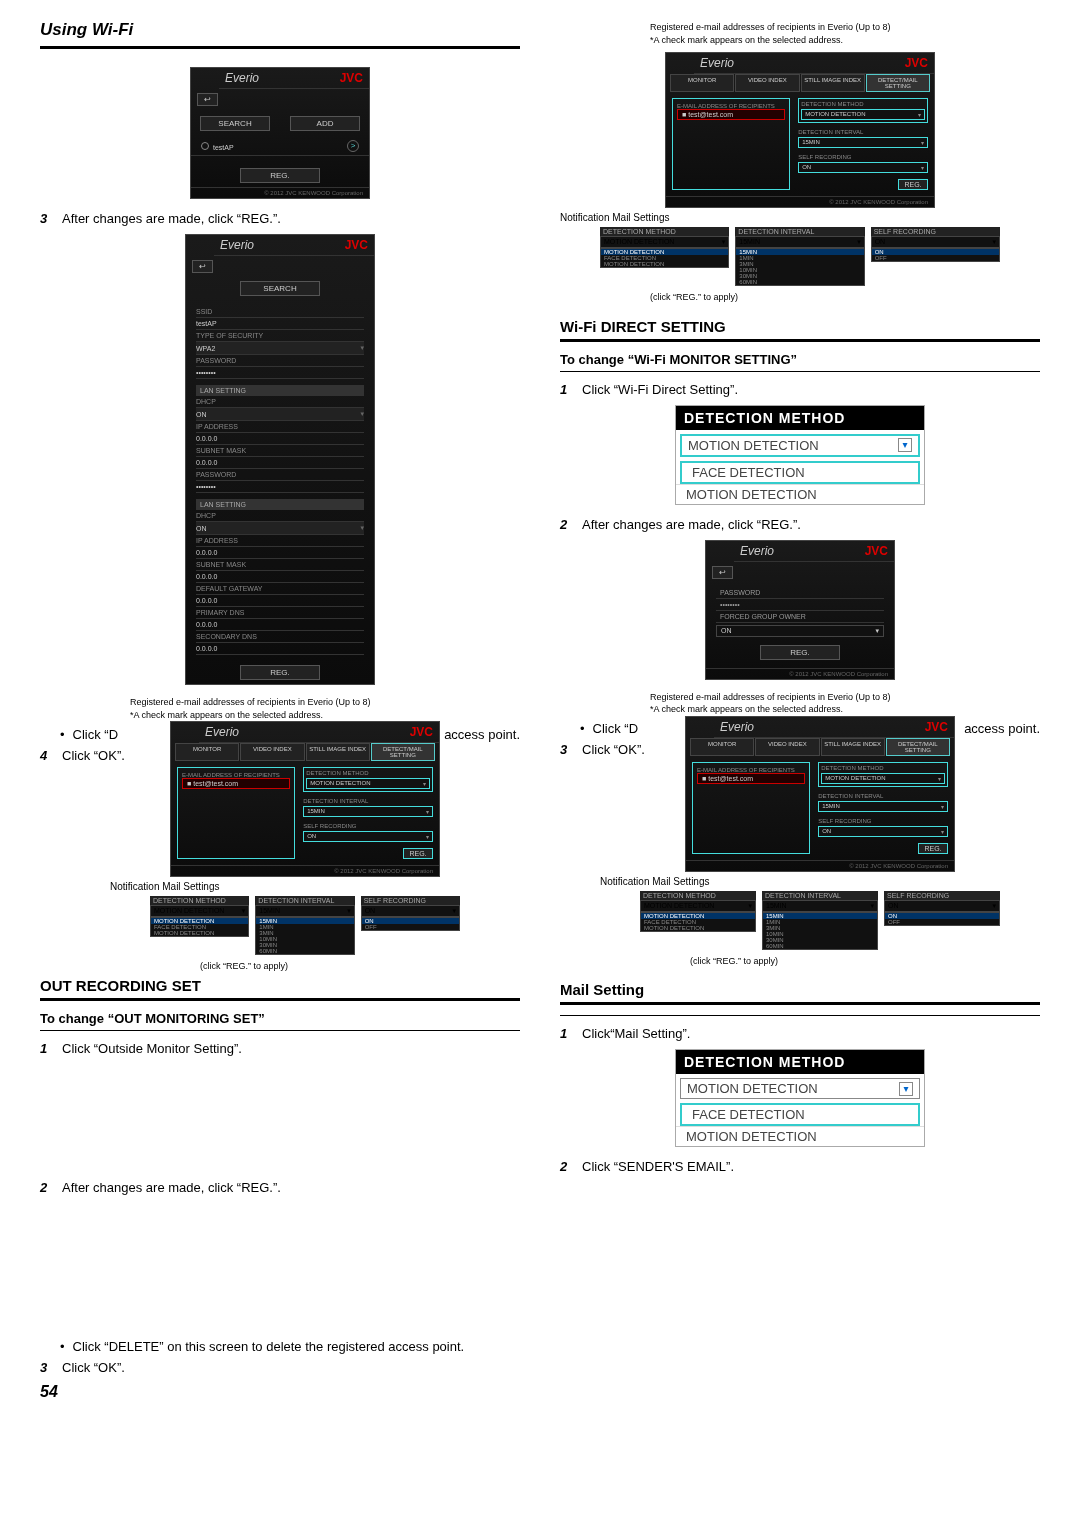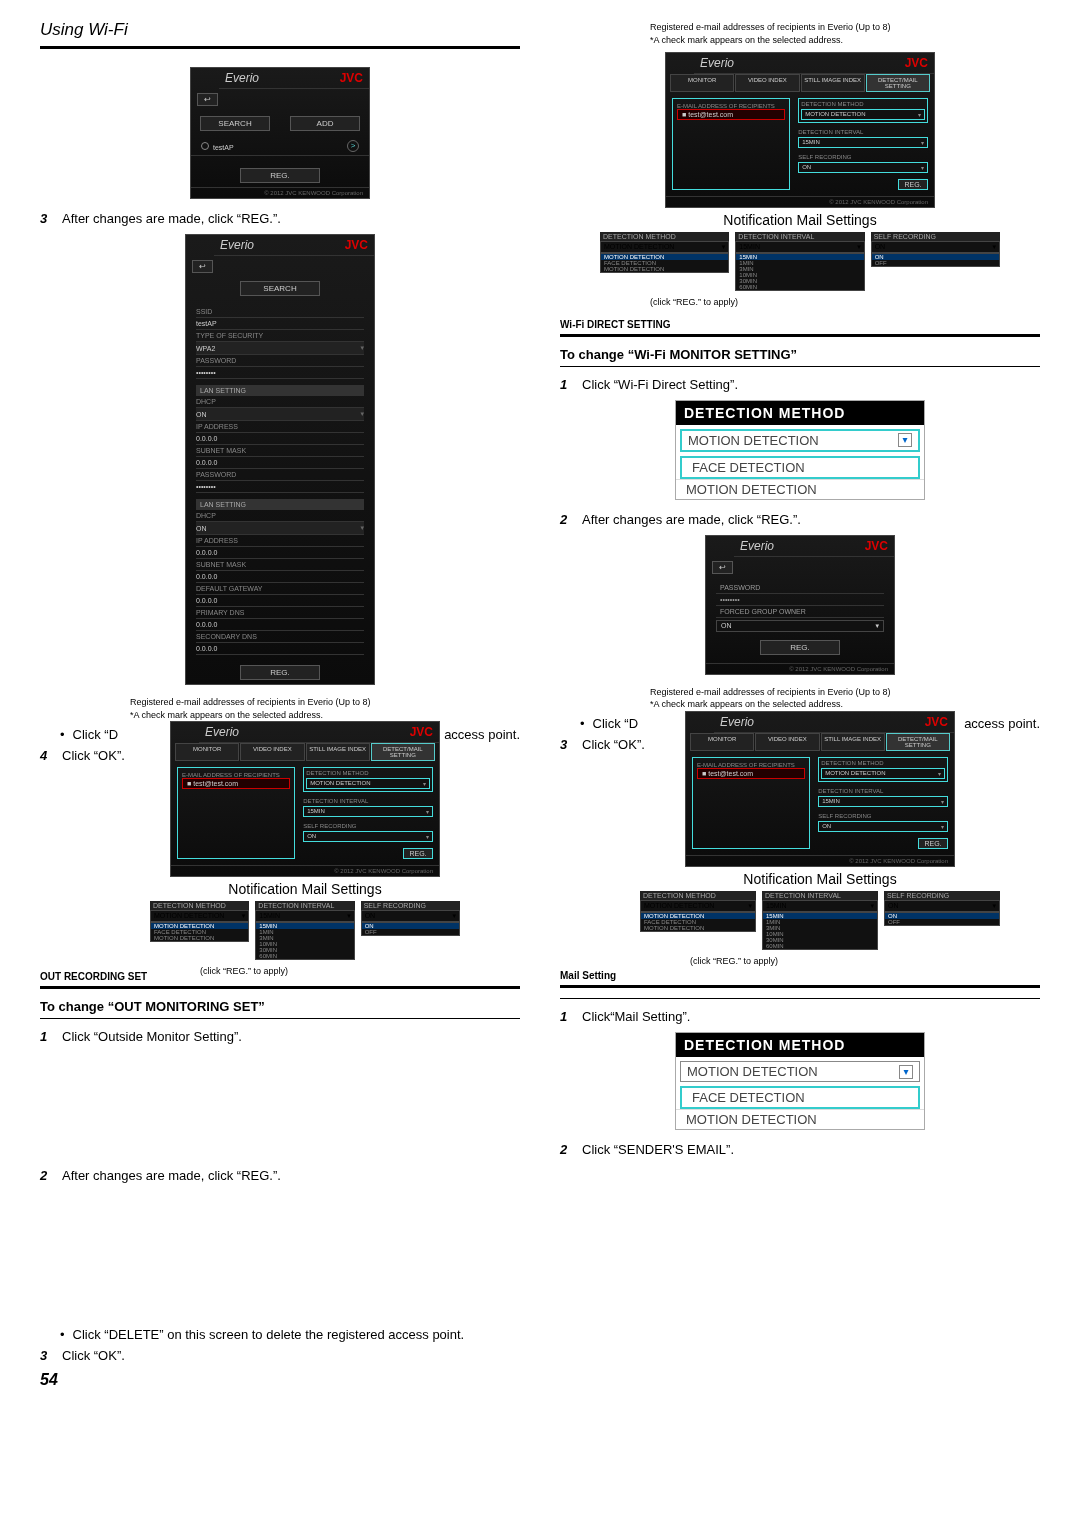--- a/index.html
+++ b/index.html
@@ -1,31 +1,31 @@
 <!DOCTYPE html>
 <html><head>
 <meta charset="utf-8">
 <style>
   * { box-sizing: border-box; margin: 0; padding: 0; }
   body { background: #fff; font-family: Arial, Helvetica, sans-serif; color: #000; width: 1080px; margin: 0 auto; padding: 20px 40px; font-size: 13px; }
   .page { display: flex; gap: 40px; }
   .col { flex: 1; min-width: 0; }
-  .section-title { font-weight: normal; font-style: italic; font-size: 17px; margin-bottom: 6px; }
+  .section-title { font-weight: bold; font-style: italic; font-size: 17px; margin-bottom: 6px; }
   .rule-thick { height: 3px; background: #000; margin-bottom: 18px; }
-  .sub-heading { font-weight: bold; font-size: 10px; margin-top: 10px; margin-bottom: 4px; }
+  .sub-heading { font-weight: bold; font-size: 15px; margin-top: 16px; margin-bottom: 4px; }
   .sub-rule { height: 3px; background: #000; margin-bottom: 10px; }
   .sub-sub-heading { font-weight: bold; font-size: 13px; margin-bottom: 4px; }
   .thin-rule { height: 1px; background: #000; margin-bottom: 10px; }
   .step { display: flex; gap: 10px; margin: 6px 0 8px 0; align-items: flex-start; }
   .step-num { font-weight: bold; font-style: italic; width: 12px; flex: none; }
   .step-text { flex: 1; }
   .bullet { display: flex; gap: 8px; margin: 6px 0 4px 20px; }
   .bullet::before { content: "•"; flex: none; }
   .fignote { font-size: 9px; line-height: 1.2; margin: 2px 0 2px 90px; }
-  .figcap { font-size: 14px; text-align: center; margin: 4px 0; }
+  .figcap { font-size: 10px; margin: 4px 0; }
   .figcap-small { font-size: 9px; margin-left: 90px; }
   .page-num { font-weight: bold; font-style: italic; font-size: 16px; }
   
   .figure { margin: 6px auto 12px auto; position: relative; }
   .fig-center { display: flex; justify-content: center; }
   
   .everio-panel { background: linear-gradient(#1a1a1a,#0b0b0b); border: 1px solid #444; color: #ccc; font-size: 8px; position: relative; }
   .everio-top { display: flex; justify-content: space-between; padding: 3px 6px; border-bottom: 1px solid #333; font-style: italic; font-size: 12px; margin-left: 28px; }
   .everio-top .jvc { color: #d00; font-weight: bold; font-style: normal; }
   .ev-back { display: inline-block; background: #222; border: 1px solid #555; padding: 1px 6px; margin: 4px 6px; font-size: 8px; }

